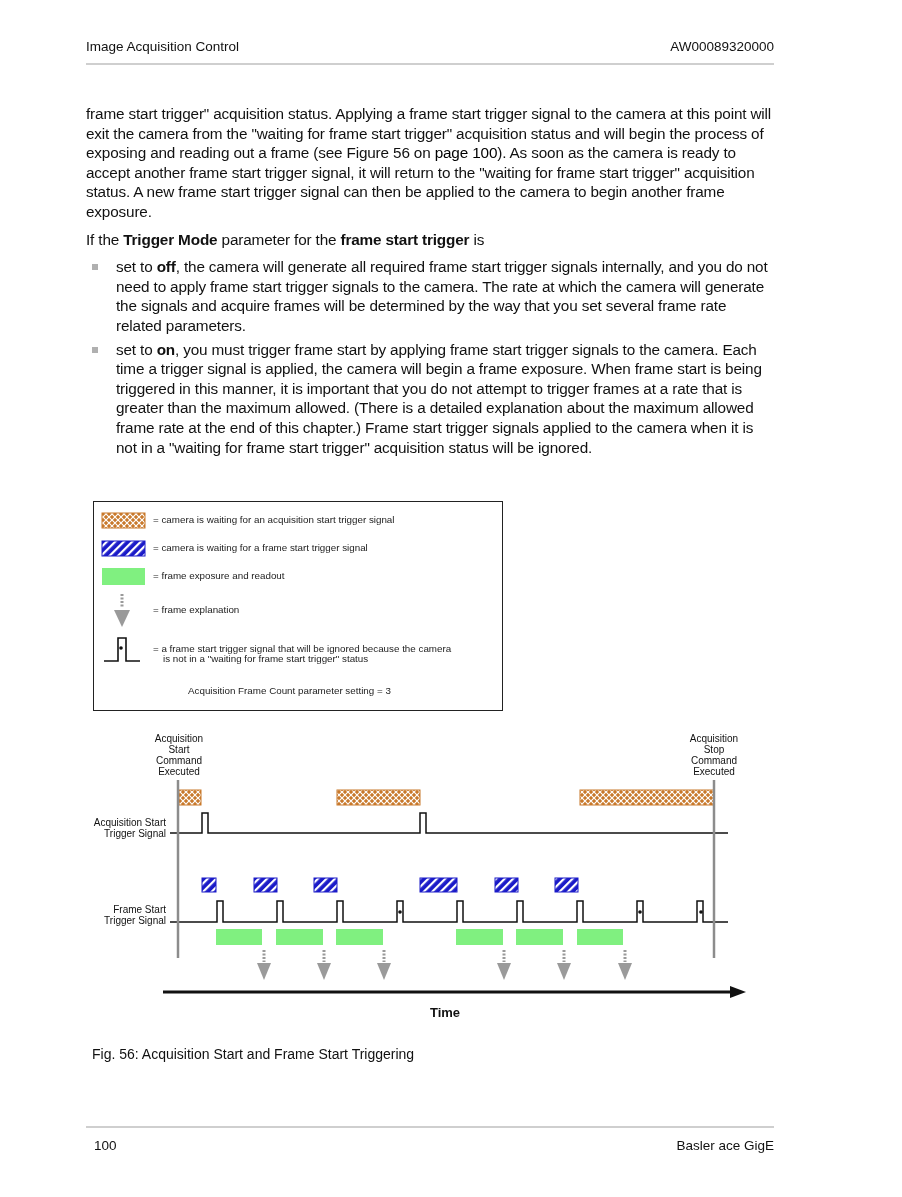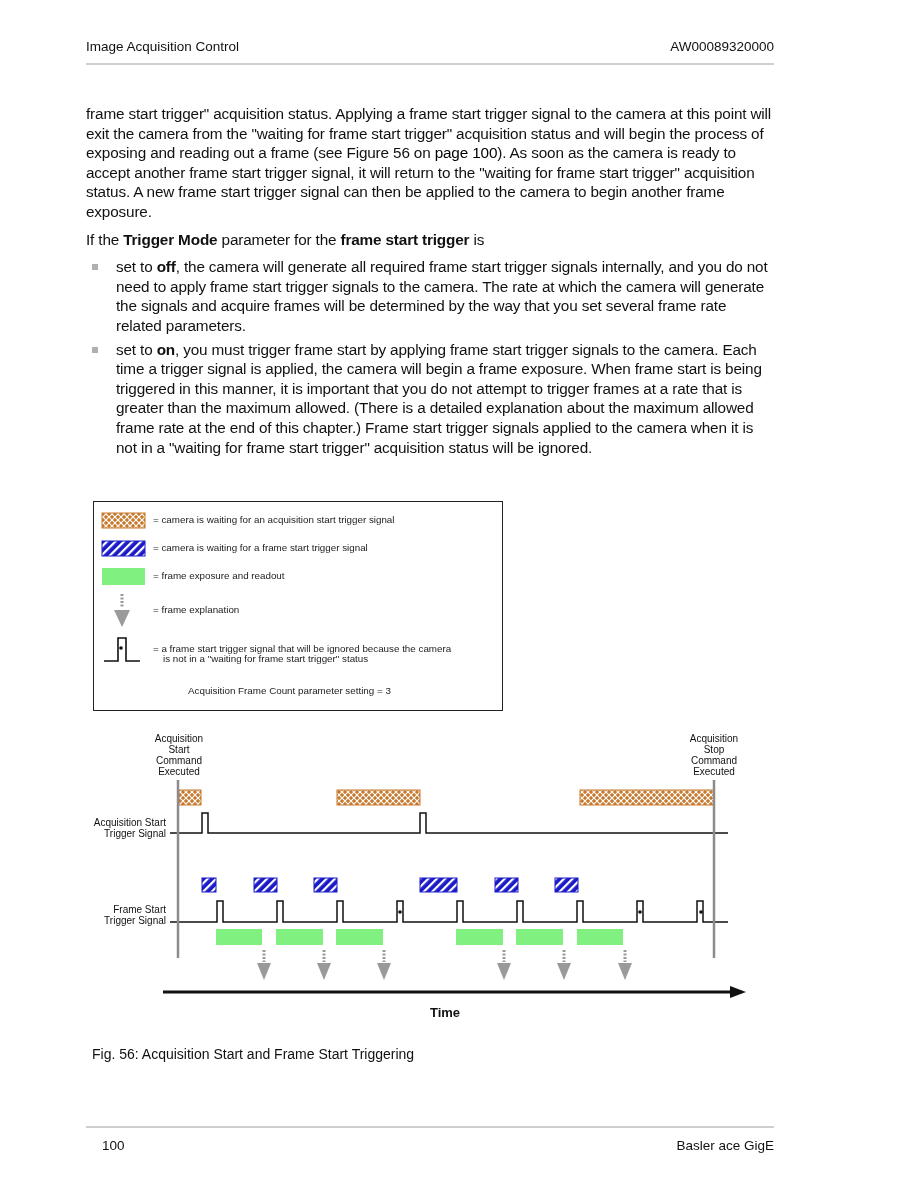--- a/index.html
+++ b/index.html
@@ -14,21 +14,21 @@
   ul.bullets { list-style: none; margin: 4px; padding: 0; }
   ul.bullets li { position: relative; padding-left: 26px; margin-bottom: 4px; }
   ul.bullets li .bullet { position: absolute; left: 2px; top: 7px; width: 6px; height: 6px; background: #b0b0b0; }
   b { font-weight: bold; }
   .legend-box { position: absolute; left: 93px; top: 501px; width: 410px; height: 210px; border: 1.5px solid #222; box-sizing: border-box; padding-left: 44px; }
   .legend-row { position: absolute; left: 0; font-size: 9.8px; color: #222; }
   .legend-text { position: absolute; left: 59px; white-space: nowrap; }
   svg text { font-family: "Liberation Sans", sans-serif; }
   .caption { position: absolute; left: 92px; top: 1046px; font-size: 14px; }
   .footer { position: absolute; left: 86px; top: 1138px; width: 688px; font-size: 13.5px; }
-  .footer .left { position: absolute; left: 16px; top: 0; }
+  .footer .left { position: absolute; left: 8px; top: 0; }
   .footer .right { position: absolute; right: 0; top: 0; }
 </style>
 </head>
 <body>
 
 <div class="header">
   <span class="left">Image Acquisition Control</span>
   <span class="right">AW00089320000</span>
 </div>
 <div class="rule" style="top:63px;"></div>

